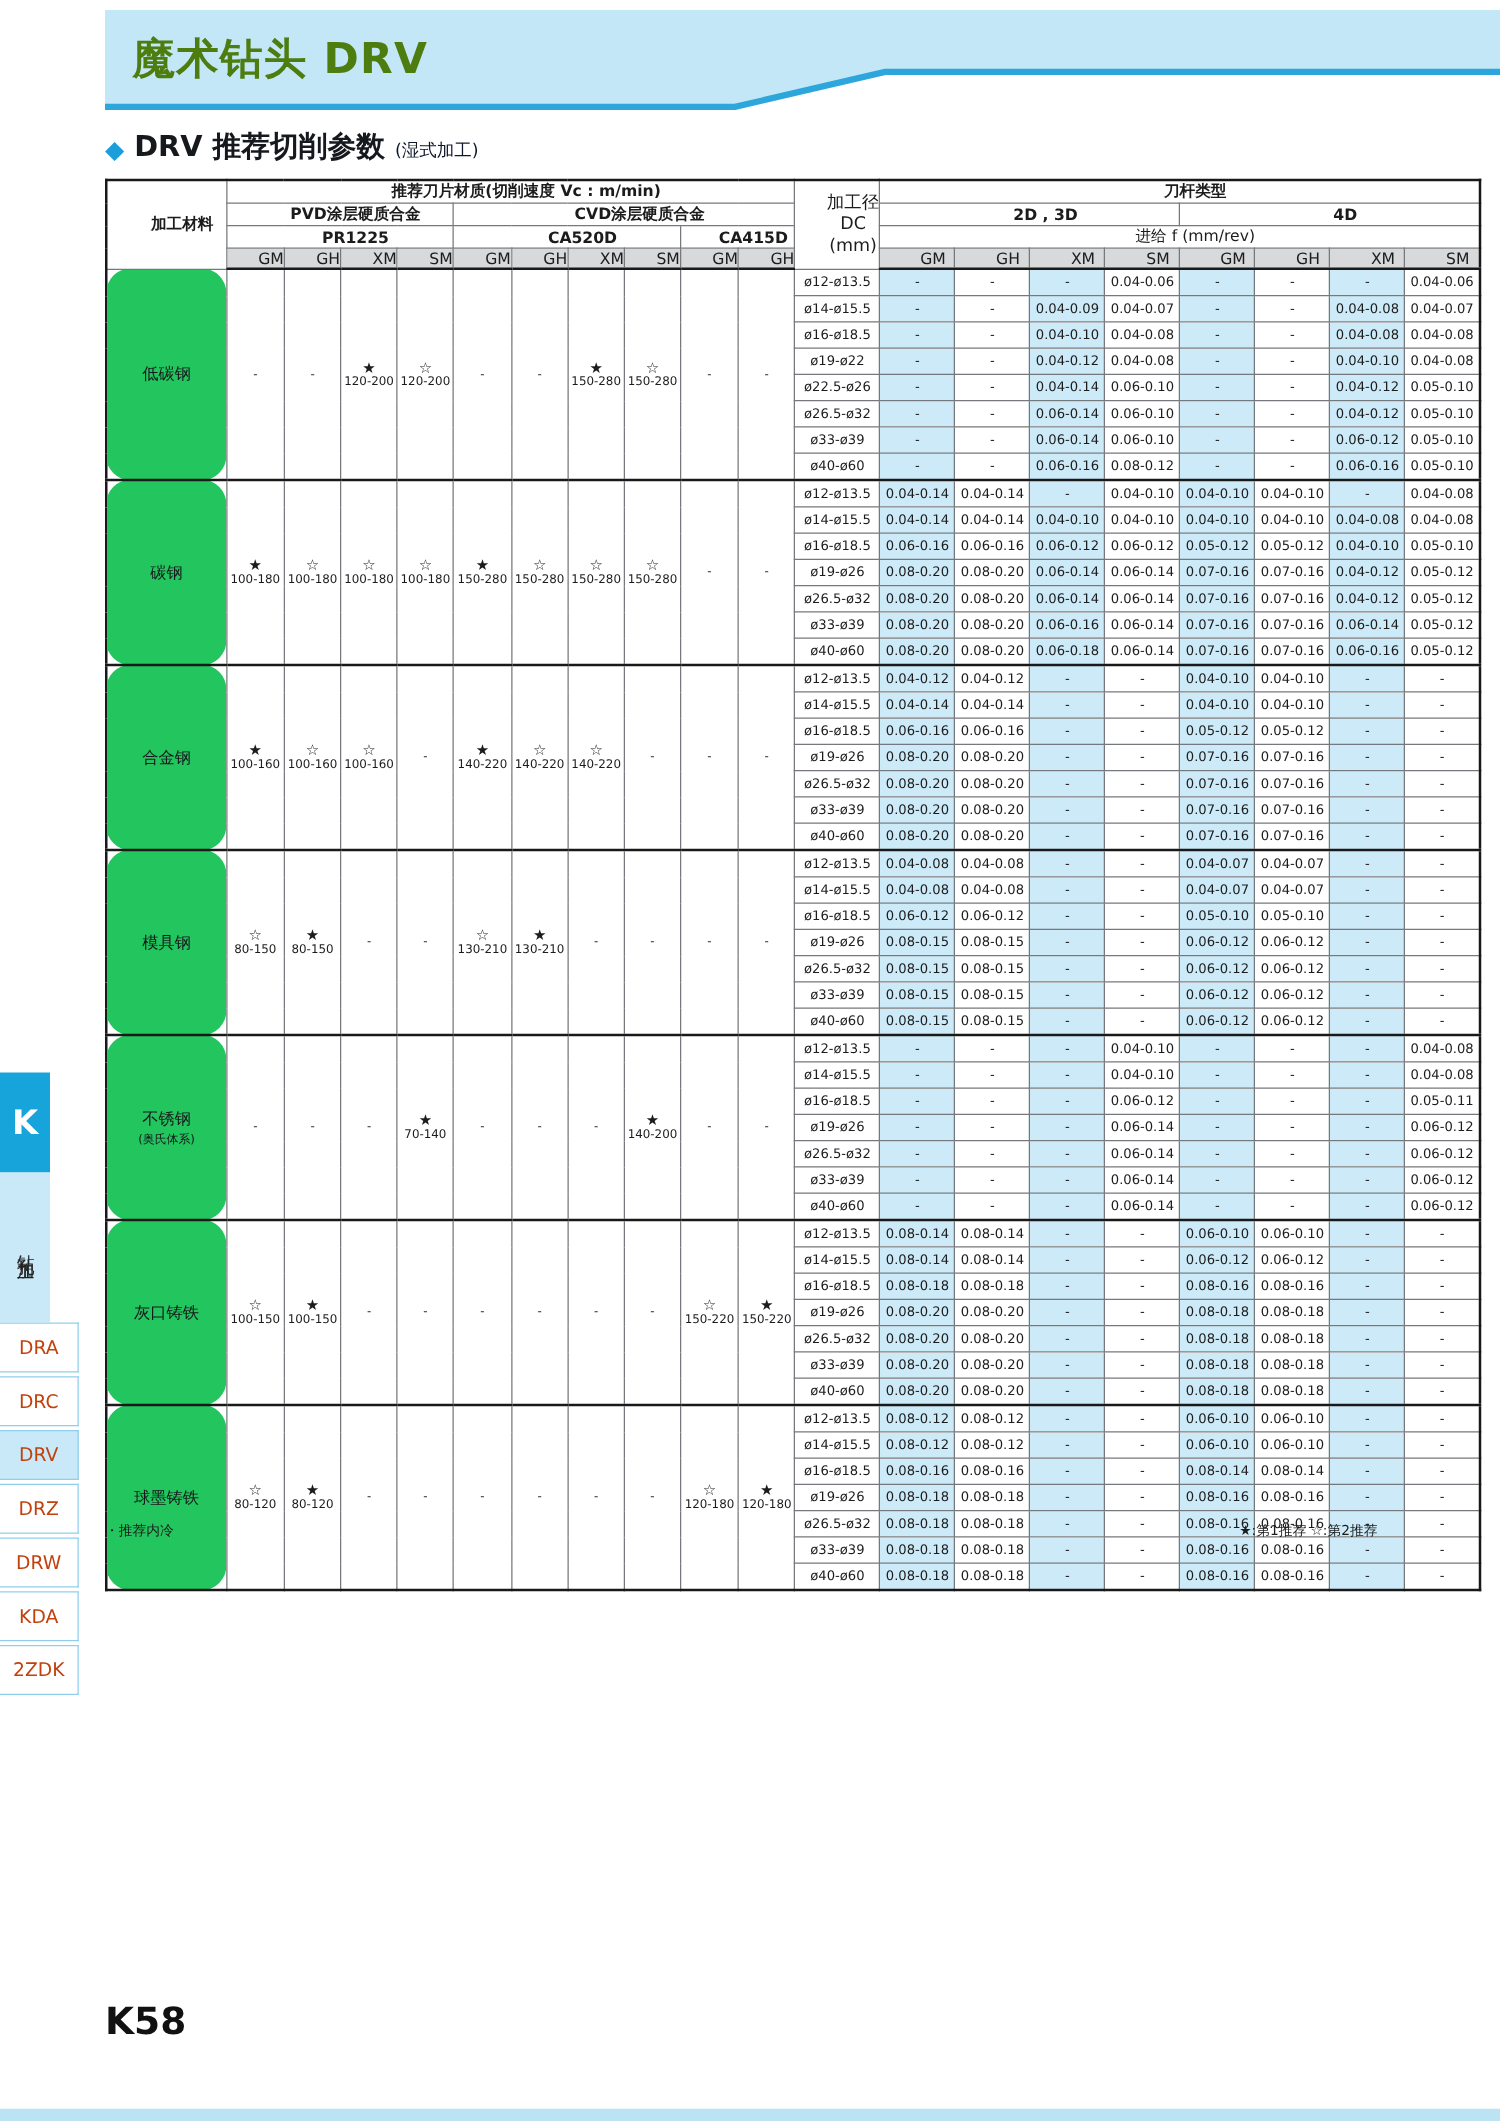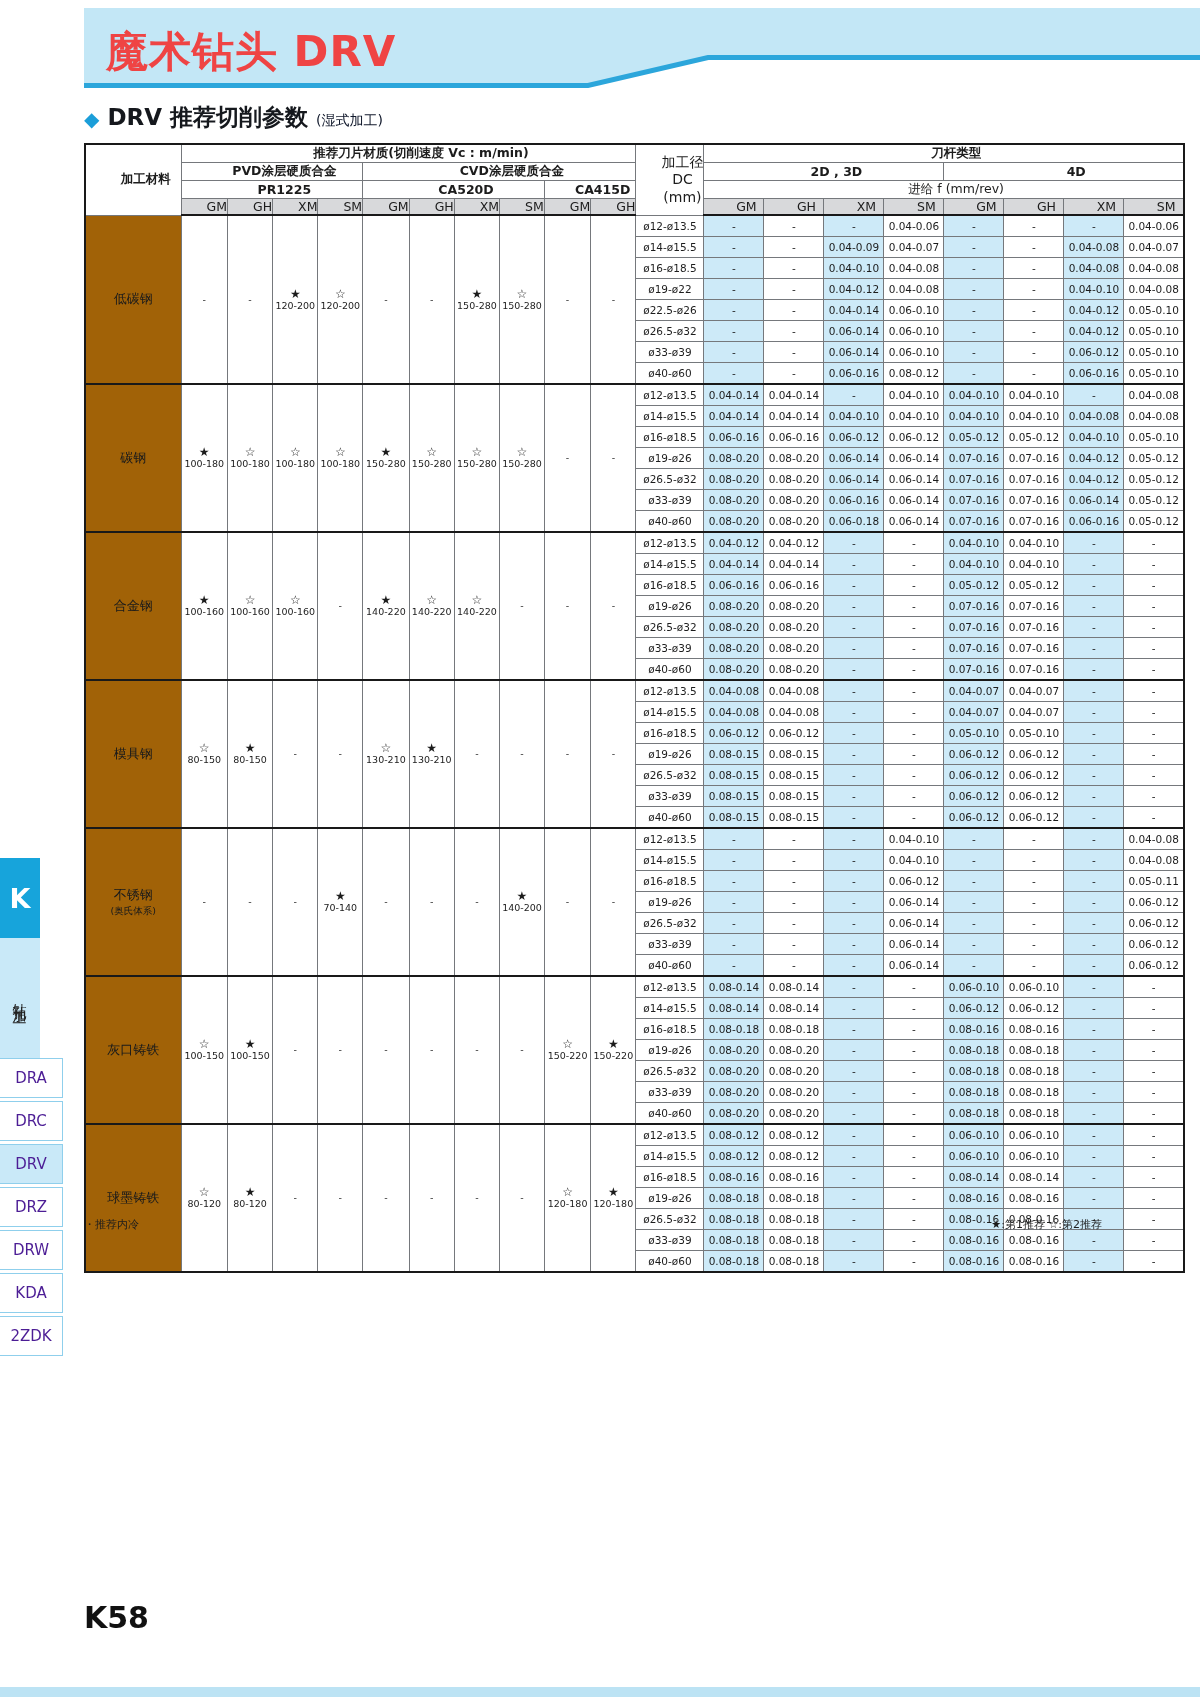--- a/index.html
+++ b/index.html
@@ -4,22 +4,22 @@
 <style>
   html,body{margin:0;padding:0;}
   body{
     width:1200px;height:1697px;position:relative;background:#fff;
     font-family:"DejaVu Sans","Liberation Sans",sans-serif;color:#1c1c1c;
     -webkit-font-smoothing:antialiased;
   }
   
   .band{position:absolute;left:84px;top:8px;width:1116px;height:84px;}
   .page-title{
-    position:absolute;left:106px;top:24px;font-size:42px;font-weight:bold;
-    color:#ef4444;letter-spacing:1px;
+    position:absolute;left:106px;top:24px;font-size:34px;font-weight:bold;
+    color:#4d7c0f;letter-spacing:1px;
   }
   .section-head{
     position:absolute;left:84px;top:102px;display:flex;align-items:baseline;gap:8px;
   }
   .section-head .diamond{color:#1b9ed9;font-size:20px;position:relative;top:1px;}
   .section-head .stitle{font-size:23px;font-weight:bold;color:#15181d;}
   .section-head .ssub{font-size:14px;font-weight:normal;color:#0f172a;}
   
   table.cut{
     position:absolute;left:84px;top:143px;border-collapse:collapse;table-layout:fixed;
@@ -28,21 +28,21 @@
   .cut th,.cut td{
     border:1px solid #75787c;padding:0;text-align:center;vertical-align:middle;
     overflow:hidden;white-space:nowrap;
   }
   .cut thead th{background:#fff;font-weight:bold;font-size:12.5px;color:#1c1c1c;padding-left:25px;}
   .cut thead tr.gr th{background:#d8d9db;font-weight:normal;font-size:12.5px;}
   .cut thead tr:nth-child(4) th{border-bottom:2px solid #191919;}
   .cut .h1{height:17px;} .cut .h2{height:15px;} .cut .h3{height:15px;} .cut .h4{height:16px;margin-top:48px;}
   .cut .dc-h{font-size:14px;line-height:1.25;font-weight:normal;}
   .cut tbody td{height:20px;font-size:10.5px;color:#1c1c1c;background:#fff;}
-  .cut td.mat{background:#a16207;font-size:13px;color:#17191c;}
+  .cut td.mat{background:#22c55e;font-size:13px;color:#17191c;border-radius:19px;}
   .cut td.mat .m2{font-size:9.5px;display:block;margin-top:1px;}
   .cut td.vc{background:#fff;font-size:9.5px;line-height:1.25;}
   .cut td.vc .star{font-size:12px;display:block;line-height:1;}
   .cut td.dcc{background:#fff;font-size:10.5px;text-align:center;}
   .cut td.alt{background:#cdeaf8;}
   .cut tr.blk td{border-top:2px solid #191919;}
   
   .notes{
     position:absolute;left:84px;top:1217px;width:1018px;display:flex;
     justify-content:space-between;font-size:11px;color:#1c1c1c;
@@ -59,21 +59,21 @@
     display:flex;align-items:center;justify-content:center;
   }
   .k-group span{
     writing-mode:vertical-rl;text-orientation:upright;font-size:14px;color:#222;
     letter-spacing:3px;
   }
   .side-items{position:absolute;left:0;top:1058px;width:63px;}
   .side-item{
     height:40px;margin-bottom:3px;border:1px solid #8fcfec;border-left:none;
     background:#fff;display:flex;align-items:center;justify-content:center;
-    font-size:15px;color:#4c1d95;box-sizing:border-box;
+    font-size:15px;color:#c2410c;box-sizing:border-box;
   }
   .side-item.active{background:#c9e9f8;}
   
   .page-num{position:absolute;left:84px;top:1600px;font-size:30px;font-weight:bold;color:#111;}
   .bottom-strip{position:absolute;left:0;top:1687px;width:1200px;height:10px;background:#bce3f4;}
 </style>
 </head>
 <body>
 
 <div class="band">

